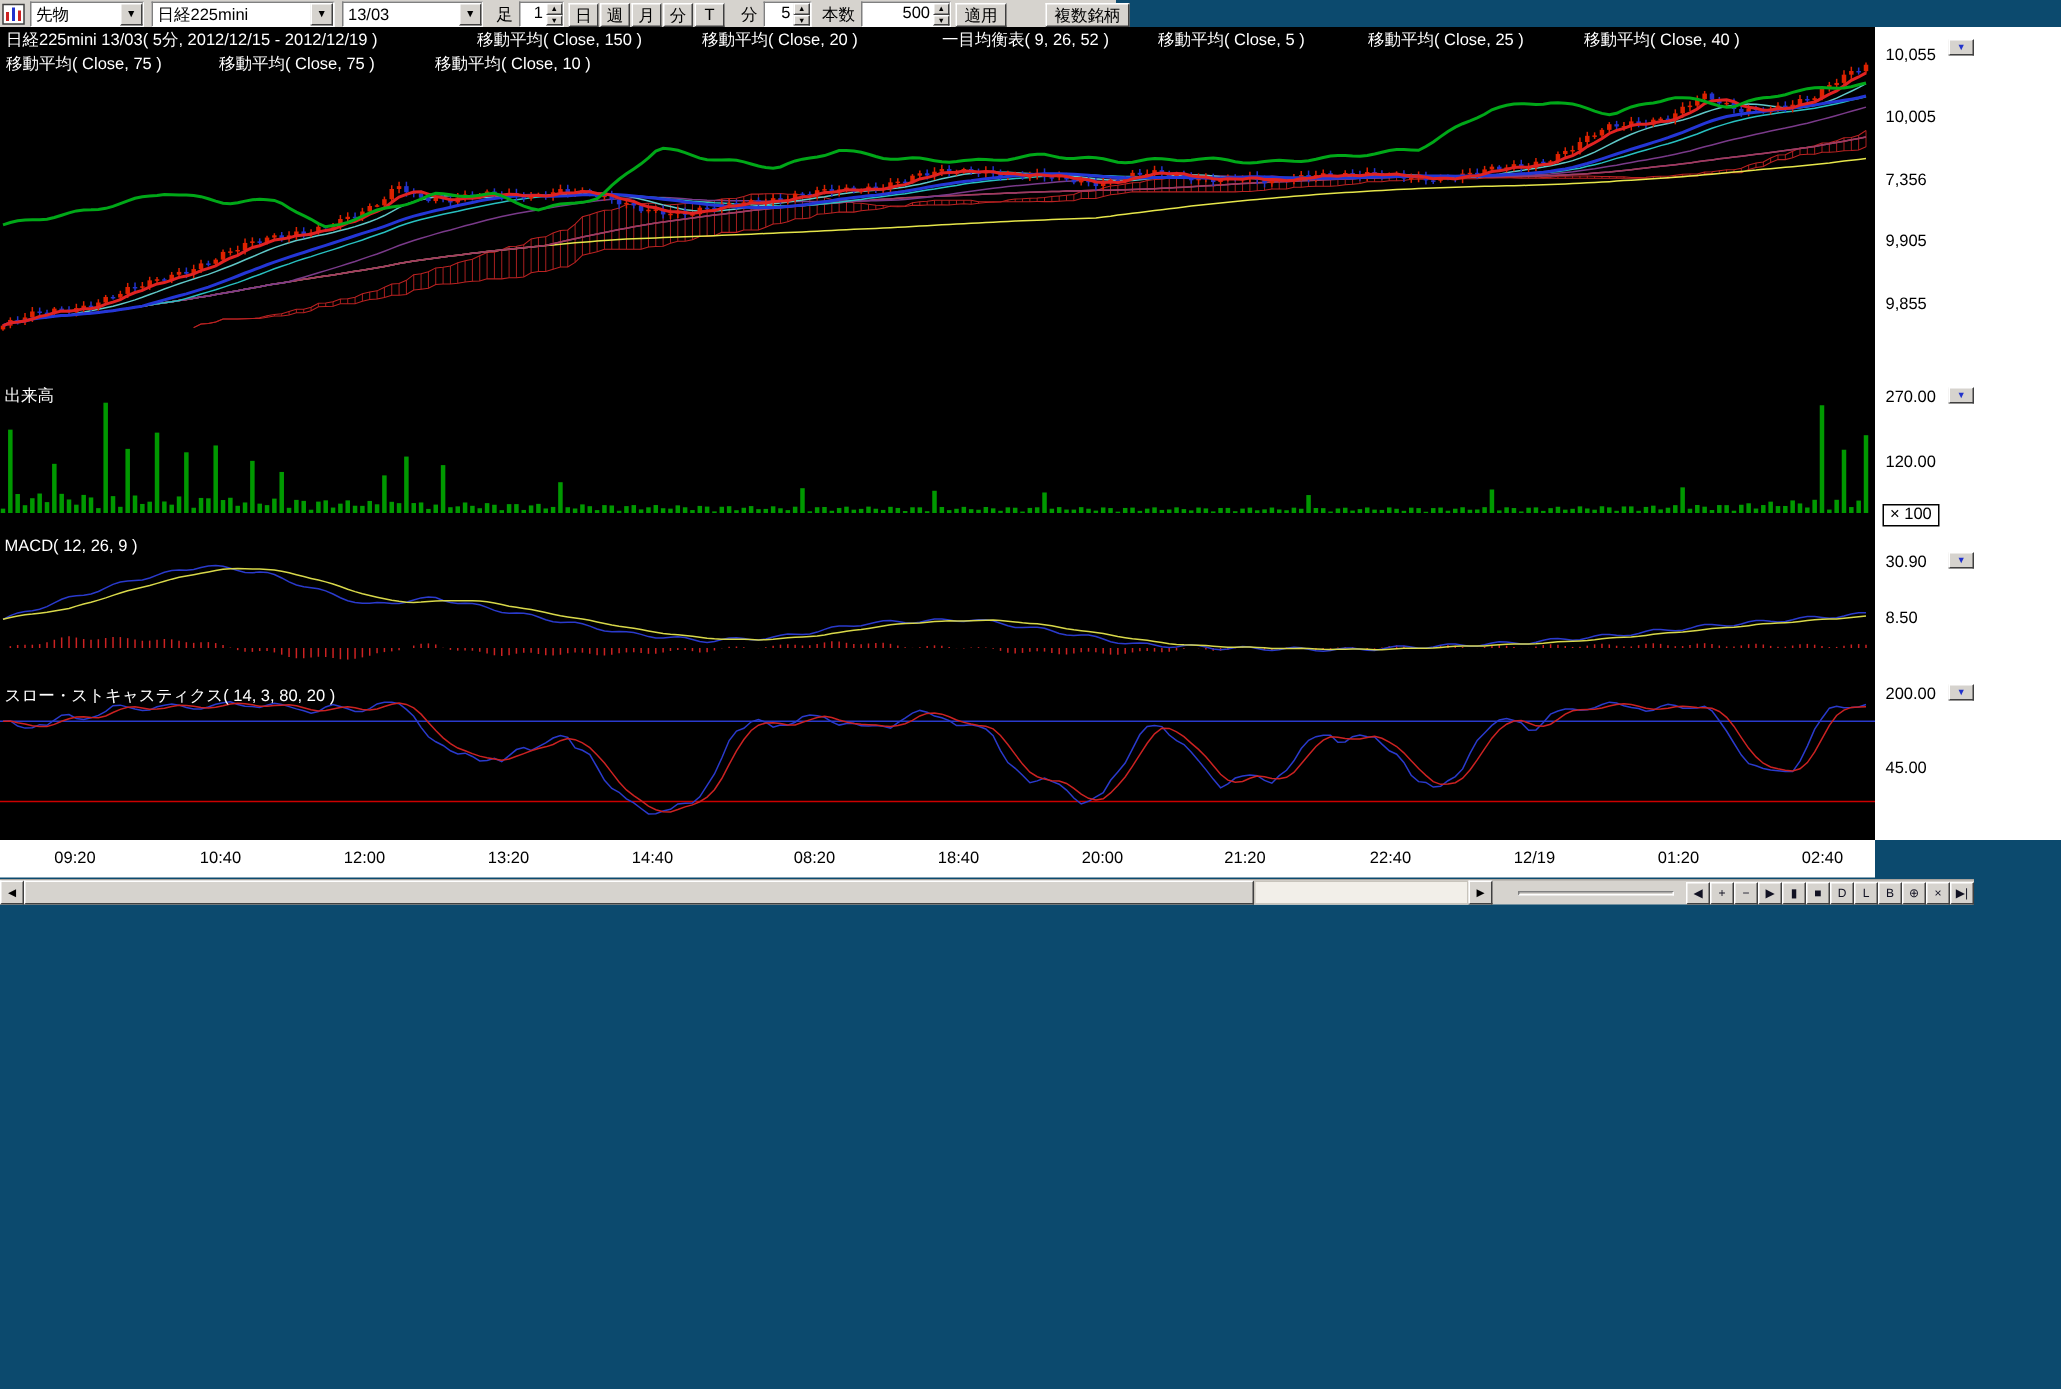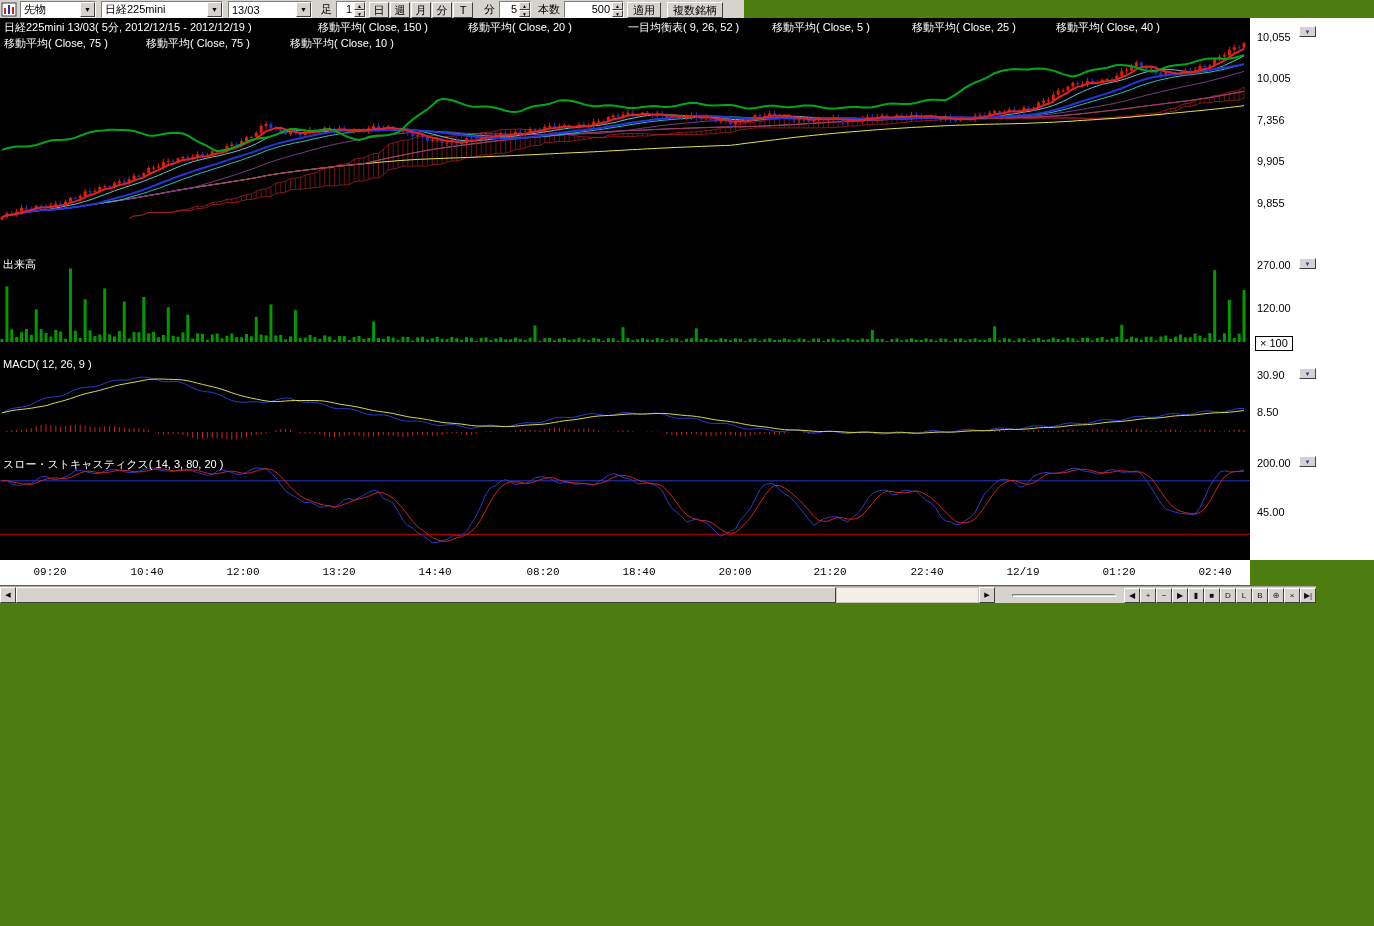--- a/index.html
+++ b/index.html
@@ -1,18 +1,18 @@
 <!DOCTYPE html>
 <html><head>
 <meta charset="utf-8">
 <style>
   *{margin:0;padding:0;box-sizing:border-box;}
   html,body{width:1374px;height:926px;background:#fff;overflow:hidden;
     font-family:"Liberation Sans",sans-serif;}
-  .app{position:relative;width:1374px;height:926px;background:#4d7c0f;}
+  .app{position:relative;width:1374px;height:926px;background:#0c4a6e;}
 
   
   .toolbar{position:absolute;left:0;top:0;width:744px;height:19px;background:#d6d3ce;
     display:flex;align-items:center;font-size:11px;}
   .toolbar>*{flex:none;}
   .appicon{width:16px;height:15px;margin:1px 3px 1px 1px;}
   .btn3d{background:#d6d3ce;border:1px solid;border-color:#ffffff #404040 #404040 #ffffff;}
   .combo{height:17px;background:#fff;border:1px solid;border-color:#808080 #fff #fff #808080;
     display:flex;align-items:center;justify-content:space-between;margin-right:5px;}
   .combo-val{padding:0 3px;white-space:nowrap;overflow:hidden;}
@@ -34,21 +34,21 @@
   
   .axis-col{position:absolute;left:1250px;top:18px;width:124px;height:542px;font-size:11px;color:#000;background:#fff;}
   .tick{position:absolute;left:7px;white-space:nowrap;line-height:13px;}
   .scale-btn{position:absolute;left:49px;width:17px;height:11px;font-size:6px;color:#2233cc;
     display:flex;align-items:center;justify-content:center;line-height:1;}
   .mult-box{position:absolute;left:5px;border:1px solid #000;background:#fff;padding:0 4px;
     font-size:11px;line-height:13px;}
 
   
   .time-axis{position:absolute;left:0;top:560px;width:1250px;height:25px;font-size:11px;color:#000;background:#fff;}
-  .ttick{position:absolute;top:6px;transform:translateX(-50%);white-space:nowrap;font-family:Liberation Mono, monospace;}
+  .ttick{position:absolute;top:6px;transform:translateX(-50%);white-space:nowrap;}
 
   
   .bottom-bar{position:absolute;left:0;top:586px;width:1316px;height:17px;background:#d6d3ce;
     border-top:1px solid #a8a49e;}
   .sb-btn{position:absolute;top:0;width:16px;height:16px;font-size:7px;color:#000;
     display:flex;align-items:center;justify-content:center;}
   .sb-thumb{position:absolute;left:16px;top:0;width:820px;height:16px;}
   .sb-track{position:absolute;left:836px;top:0;width:143px;height:16px;background:#f2efe9;
     border:1px solid #c8c4bc;}
   .groove{position:absolute;left:1012px;top:7px;width:104px;height:3px;
@@ -72,21 +72,21 @@
     <div class="combo" style="width:76px">
       <span class="combo-val">先物</span>
       <span class="combo-arrow btn3d">▼</span>
     </div>
 
     <div class="combo" style="width:122px">
       <span class="combo-val">日経225mini</span>
       <span class="combo-arrow btn3d">▼</span>
     </div>
 
-    <div class="combo" style="width:84px">
+    <div class="combo" style="width:94px">
       <span class="combo-val">13/03</span>
       <span class="combo-arrow btn3d">▼</span>
     </div>
 
     <span class="tb-label">足</span>
     <div class="spin" style="width:30px">
       <span class="spin-val">1</span>
       <span class="spin-arrows">
         <span class="btn3d sa">▲</span>
         <span class="btn3d sa">▼</span>
@@ -111,21 +111,21 @@
     <span class="tb-label">本数</span>
     <div class="spin" style="width:60px">
       <span class="spin-val">500</span>
       <span class="spin-arrows">
         <span class="btn3d sa">▲</span>
         <span class="btn3d sa">▼</span>
       </span>
     </div>
 
     <button class="btn3d tb-btn">適用</button>
-    <button class="btn3d tb-btn" style="margin-left:4px">複数銘柄</button>
+    <button class="btn3d tb-btn" style="margin-left:24px">複数銘柄</button>
   </div>
 
   <div class="chart-wrap">
     <svg id="chart-svg" width="1250" height="542">
         <line x1="129.13385826771653" y1="200.355" x2="129.13385826771653" y2="200.355" stroke="#bb2222" stroke-width="0.6"></line>
         <line x1="134.0236220472441" y1="197.99853891472512" x2="134.0236220472441" y2="197.99853891472512" stroke="#bb2222" stroke-width="0.6"></line>
         <line x1="138.91338582677164" y1="197.62995360682805" x2="138.91338582677164" y2="197.62995360682805" stroke="#bb2222" stroke-width="0.6"></line>
         <line x1="143.8031496062992" y1="196.5821358064663" x2="143.8031496062992" y2="196.5821358064663" stroke="#bb2222" stroke-width="0.6"></line>
         <line x1="148.69291338582678" y1="194.55914888234463" x2="148.69291338582678" y2="194.55914888234463" stroke="#bb2222" stroke-width="0.6"></line>
         <line x1="153.58267716535434" y1="194.55914888234463" x2="153.58267716535434" y2="194.55914888234463" stroke="#bb2222" stroke-width="0.6"></line>

